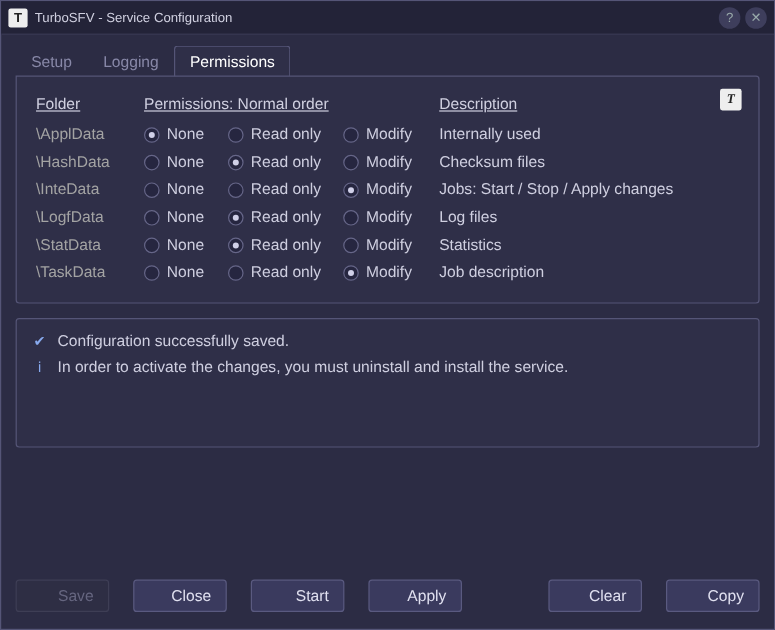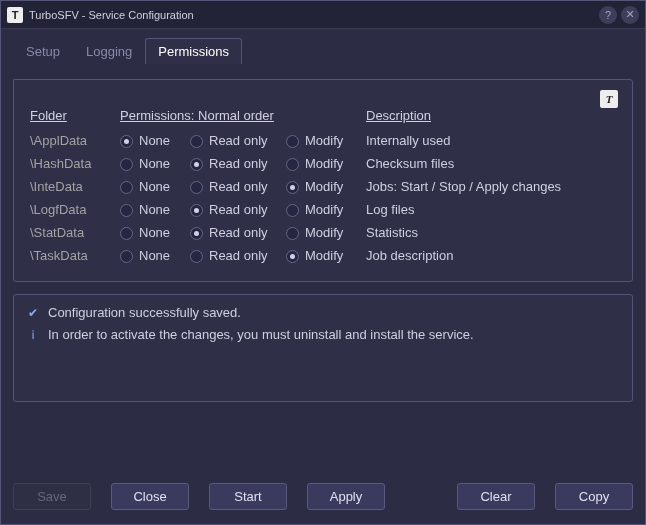--- a/index.html
+++ b/index.html
@@ -51,21 +51,21 @@
   }
   .content {
     flex: 1;
     padding: 8px 12px 6px 12px;
     display: flex;
     flex-direction: column;
   }
   .tabs {
     display: flex;
     gap: 0;
-    margin-bottom: 16px;
+    margin-bottom: 0;
   }
   .tab {
     padding: 5px 12px;
     color: #8888a8;
     cursor: pointer;
     border: 1px solid transparent;
     border-bottom: none;
     position: relative;
     top: 1px;
   }
@@ -93,21 +93,21 @@
     font-weight: bold; font-size: 11px; font-style: italic;
     display: flex; align-items: center; justify-content: center;
     border-radius: 2px;
     font-family: Georgia, serif;
   }
   .grid {
     display: grid;
     grid-template-columns: 90px 70px 96px 80px 1fr;
     row-gap: 8px;
     align-items: center;
-    margin-top: 14px;
+    margin-top: 1px;
   }
   .col-header {
     color: #d0d0e0;
     text-decoration: underline;
     padding-bottom: 2px;
   }
   .folder { color: #a3a3a3; }
   .radio {
     display: flex; align-items: flex-end; gap: 6px;
     cursor: pointer;
@@ -155,21 +155,21 @@
     align-items: center;
   }
   .spacer { flex: 1; }
   .btn {
     min-width: 78px;
     padding: 5px 12px;
     background: #3a3a5e;
     border: 1px solid #5a5a80;
     color: #e0e0f0;
     border-radius: 3px;
-    text-align: center;
+    text-align: right;
     cursor: pointer;
     font-size: 13px;
   }
   .btn.disabled {
     background: #2e2e44;
     color: #666680;
     border-color: #3e3e55;
     cursor: default;
   }
 </style>

